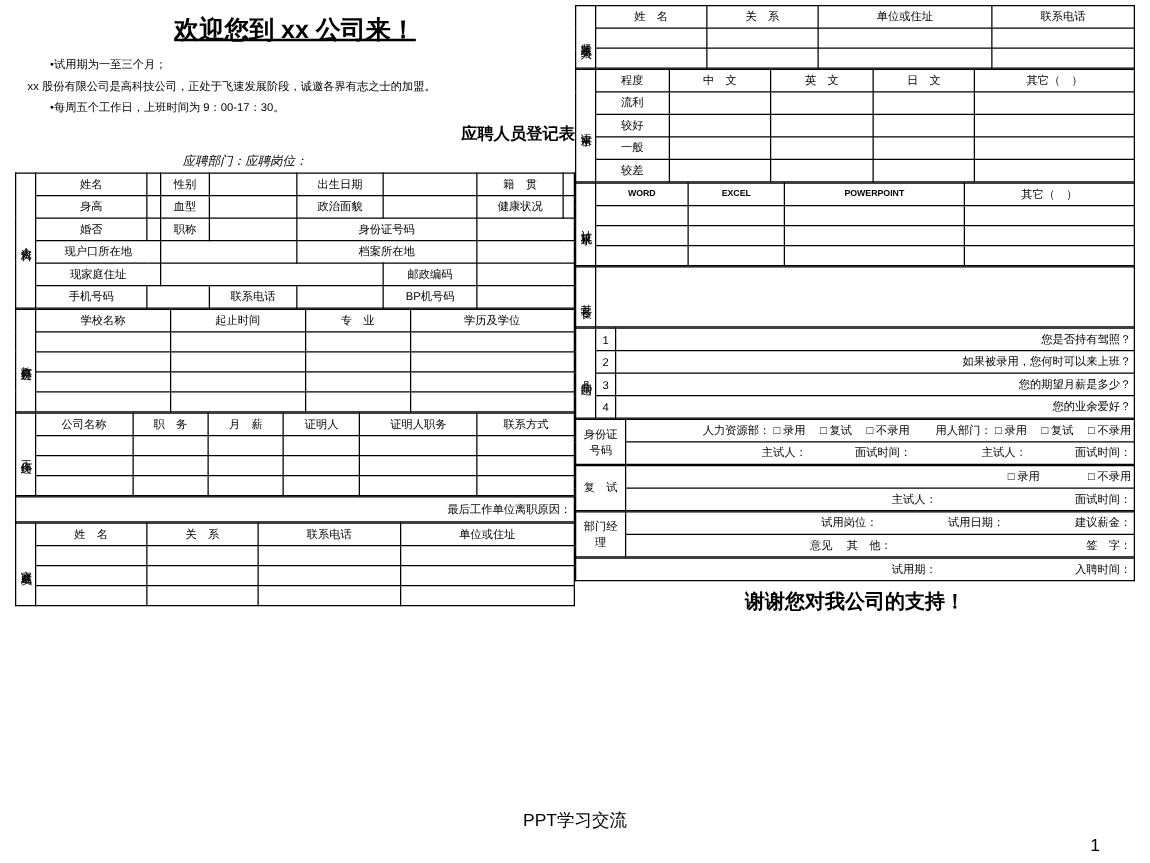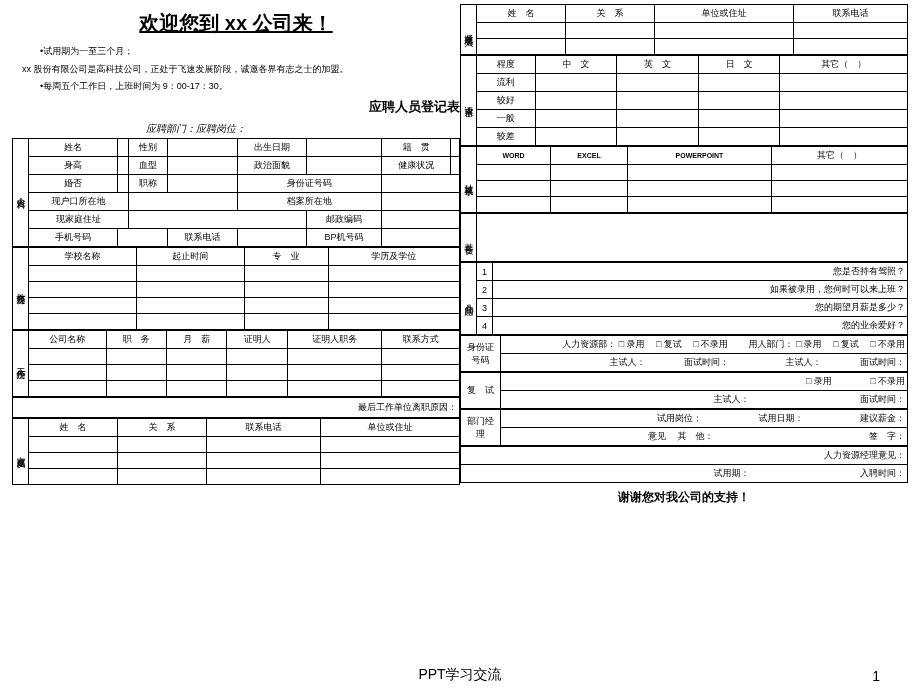--- a/index.html
+++ b/index.html
@@ -48,26 +48,26 @@
       font-size: 9px;
       white-space: nowrap;
       padding: 2px 1px;
     }
     .left-align { text-align: right; padding-left: 4px; }
     .tall { height: 20px; }
     .taller { height: 28px; }
     .thanks {
       text-align: center;
       font-weight: bold;
-      font-size: 12px;
+      font-size: 16px;
       margin-top: 6px;
     }
     .footer {
       position: absolute;
-      bottom: 6px;
+      bottom: 24px;
       width: 100%;
       text-align: center;
       font-size: 14px;
     }
     .page-num {
       position: absolute;
       bottom: 6px;
       right: 40px;
       font-size: 14px;
     }
@@ -444,23 +444,20 @@
           <span>意见</span>　
           <span>其　他：</span>　　　　　　　　　　　　　　　　　
           <span>签　字：</span>
         </td>
       </tr>
     </tbody>
       </table>
 
     <table>
       <tbody>
-          <tr>
-            <td class="left-align">人力资源经理意见：</td>
-          </tr>
       <tr>
         <td class="left-align">
           　　　　<span>试用期：</span>　　　　　　　　　　　　
           <span>入聘时间：</span>
         </td>
       </tr>
     </tbody>
       </table>
 
     <div class="thanks">谢谢您对我公司的支持！</div>

